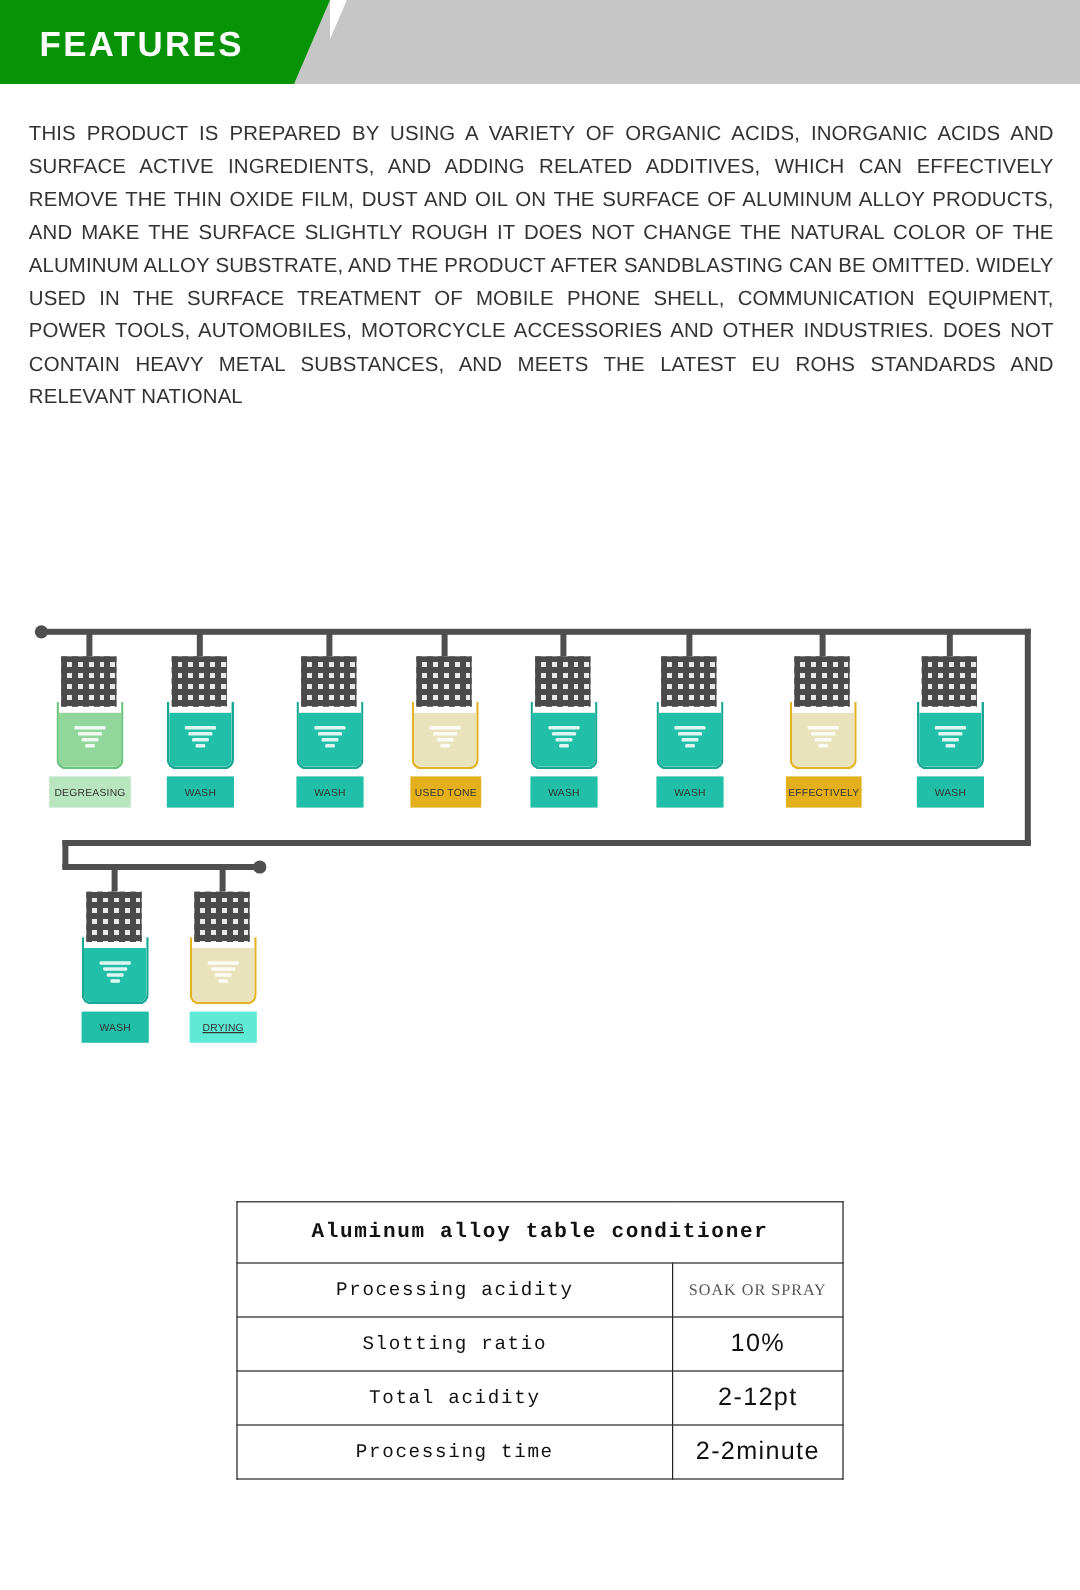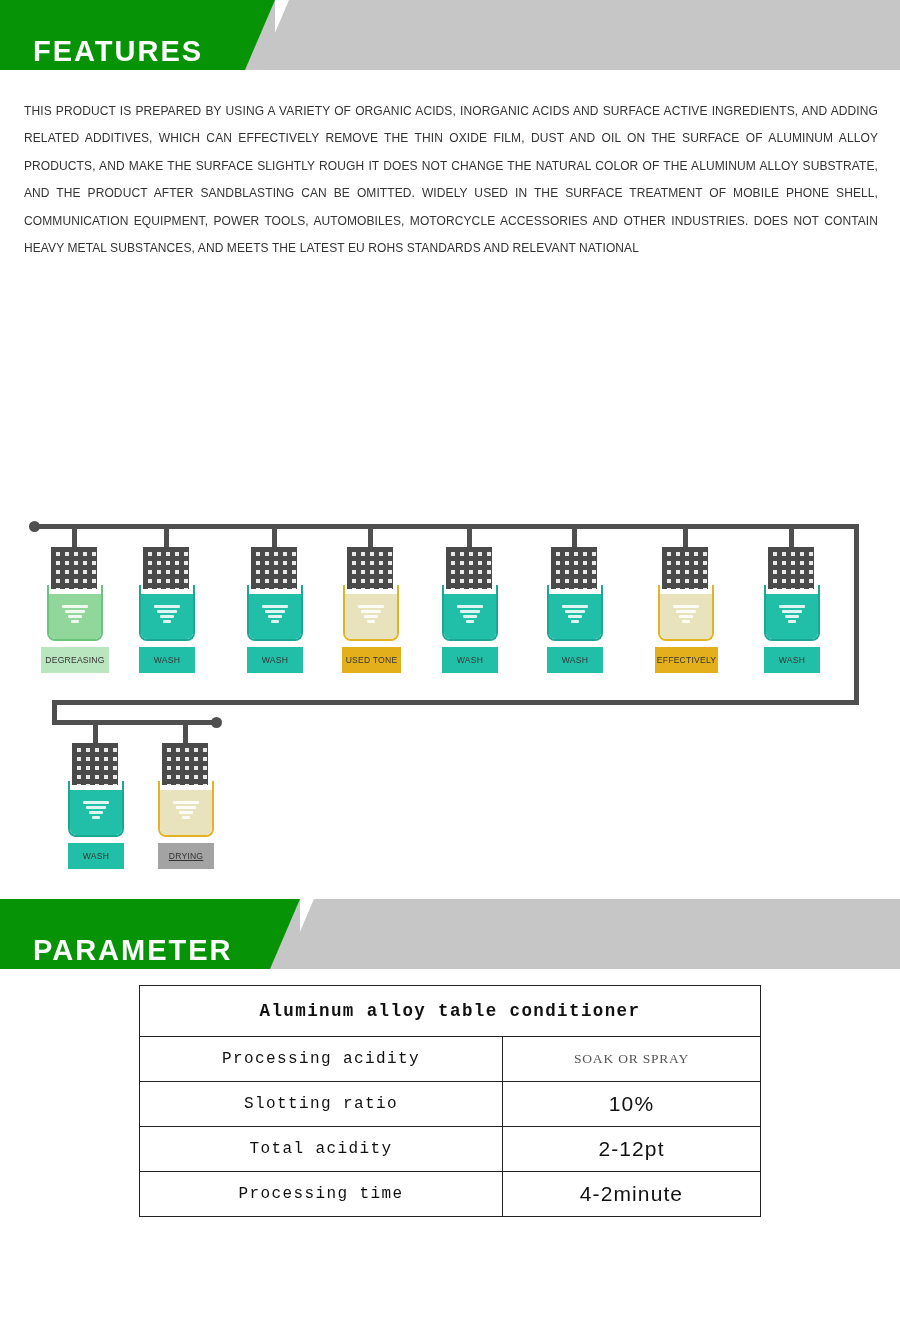--- a/index.html
+++ b/index.html
@@ -19,32 +19,32 @@
     clip-path:polygon(0 0,900px 0,900px 70px,0 70px);
   }
   .banner .green{
     position:absolute;left:0;top:0;height:70px;
     background:#069406;
   }
   .banner .slash{
     position:absolute;top:0;height:70px;width:14px;background:#ffffff;
   }
   .banner .title{
-    position:absolute;left:33px;top:16px;height:70px;
+    position:absolute;left:33px;top:3px;height:70px;
     display:flex;align-items:center;
     color:#ffffff;font-size:29px;font-weight:bold;letter-spacing:2.0px;
     font-family:"Liberation Sans",sans-serif;
     z-index:3;white-space:nowrap;
   }
 
   
   .features-body{
     position:absolute;left:24px;top:98px;width:854px;
     text-align:justify;text-align-last:left;
-    font-size:12px;line-height:27.4px;color:#333333;
+    font-size:17px;line-height:27.4px;color:#333333;
     font-family:"Liberation Sans",sans-serif;
     letter-spacing:0.1px;
   }
 
   
   .diagram{position:absolute;left:0;top:495px;width:900px;height:395px;}
   .rail{position:absolute;background:#4f4f4f;}
   .rail-h{height:5px;}
   .rail-v{width:5px;}
   .rail-cap{position:absolute;width:11px;height:11px;border-radius:50%;background:#4f4f4f;}
@@ -80,21 +80,21 @@
     position:absolute;height:26px;min-width:56px;
     display:flex;align-items:center;justify-content:center;
     font-size:8.6px;color:#333;letter-spacing:0.2px;white-space:nowrap;
     padding:0 5px;box-sizing:border-box;
     font-family:"Liberation Sans",sans-serif;
   }
 
   
   .param-wrap{position:absolute;left:0;top:985px;width:900px;}
   table.param{
-    border-collapse:collapse;margin:0 auto;width:622px;
+    border-collapse:collapse;margin:16px auto;width:506px;
     font-family:"Liberation Serif",serif;color:#111;
   }
   table.param td{
     border:1px solid #222;text-align:center;
     padding:0;height:44px;vertical-align:middle;
   }
   .ptitle{font-size:17.5px;font-weight:bold;letter-spacing:1.4px;height:50px !important;font-family:"Liberation Mono",monospace;}
   .pkey{font-size:16px;letter-spacing:1.4px;width:362px;font-family:"Liberation Mono",monospace;}
   .pval{font-size:21px;letter-spacing:1.1px;font-family:Liberation Sans, sans-serif;}
   .pval.small-caps{font-size:13.5px;letter-spacing:0.8px;color:#555;font-family:"Liberation Serif",serif;}
@@ -263,30 +263,24 @@
       <div class="basket" style="left:4px;top:52px;"></div>
       <div class="tank" style="left:0;top:90px;border-color:#e3b324;">
         <div class="liquid" style="background:#e8e3bd;"></div>
         <div class="ripple">
             <i></i>
             <i></i>
             <i></i>
             <i></i>
           </div>
       </div>
-      <div class="tag" style="left:0;top:152px;width:56px;background:#a3a3a3;text-decoration:underline;">DRYING</div>
+      <div class="tag" style="left:0;top:152px;width:56px;background:#5eead4;text-decoration:underline;">DRYING</div>
     </div>
   </div>
 
-  <div class="banner" style="position:absolute;left:0;top:899px;">
-    <div class="gray"></div>
-    <div class="green" style="width:300px;clip-path:polygon(0 0,300px 0,270px 70px,0 70px);"></div>
-    <div class="slash" style="left:300px;clip-path:polygon(0 0,14px 0,-16px 70px,-30px 70px);"></div>
-    <div class="title">PARAMETER</div>
-  </div>
 
   <div class="param-wrap">
     <table class="param">
       <tbody>
           <tr>
         <td class="ptitle" colspan="2">Aluminum alloy table conditioner</td>
       </tr>
       <tr>
         <td class="pkey">Processing acidity</td>
         <td class="pval small-caps">SOAK OR SPRAY</td>
@@ -294,19 +288,19 @@
       <tr>
         <td class="pkey">Slotting ratio</td>
         <td class="pval">10%</td>
       </tr>
       <tr>
         <td class="pkey">Total acidity</td>
         <td class="pval">2-12pt</td>
       </tr>
       <tr>
         <td class="pkey">Processing time</td>
-        <td class="pval">4-2minute</td>
+        <td class="pval">2-2minute</td>
       </tr>
     </tbody>
       </table>
   </div>
 
 </div>
 
 </body></html>

